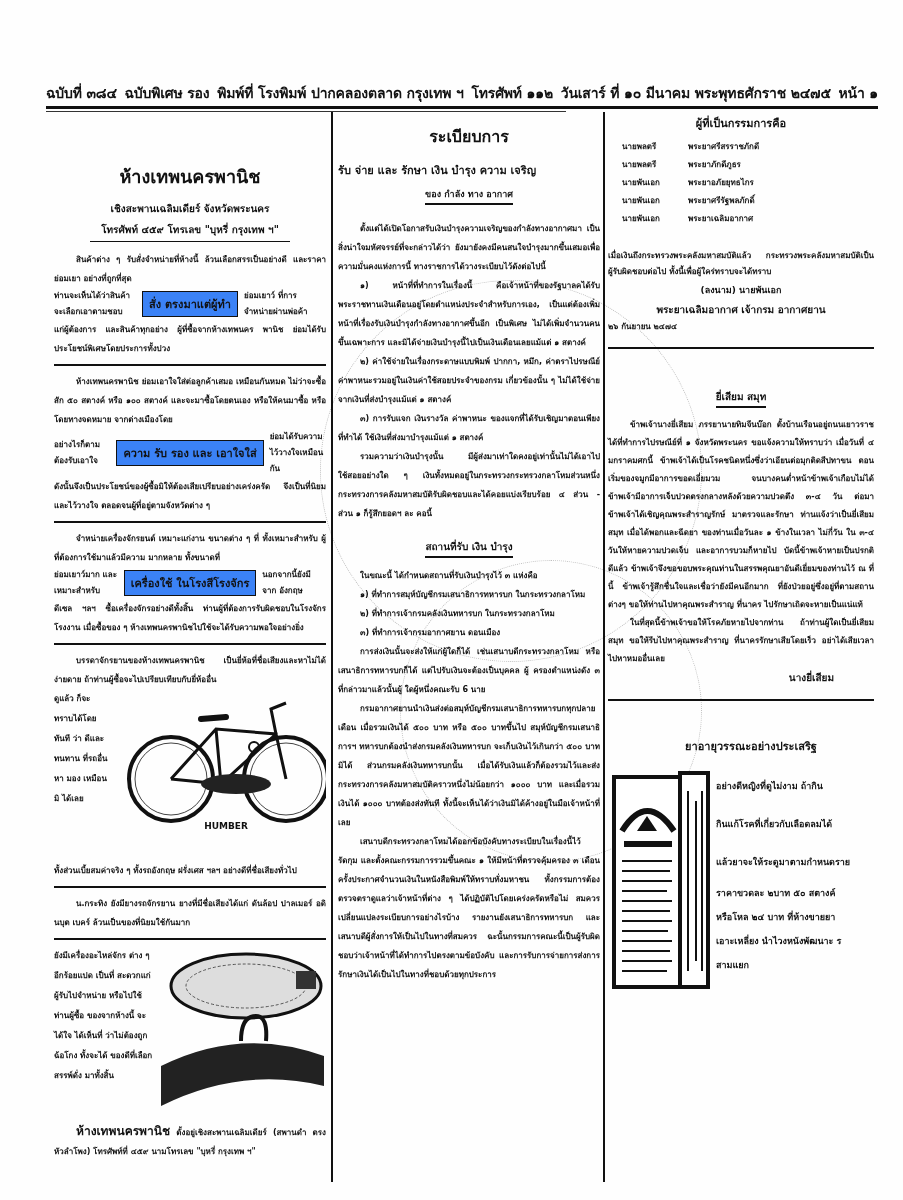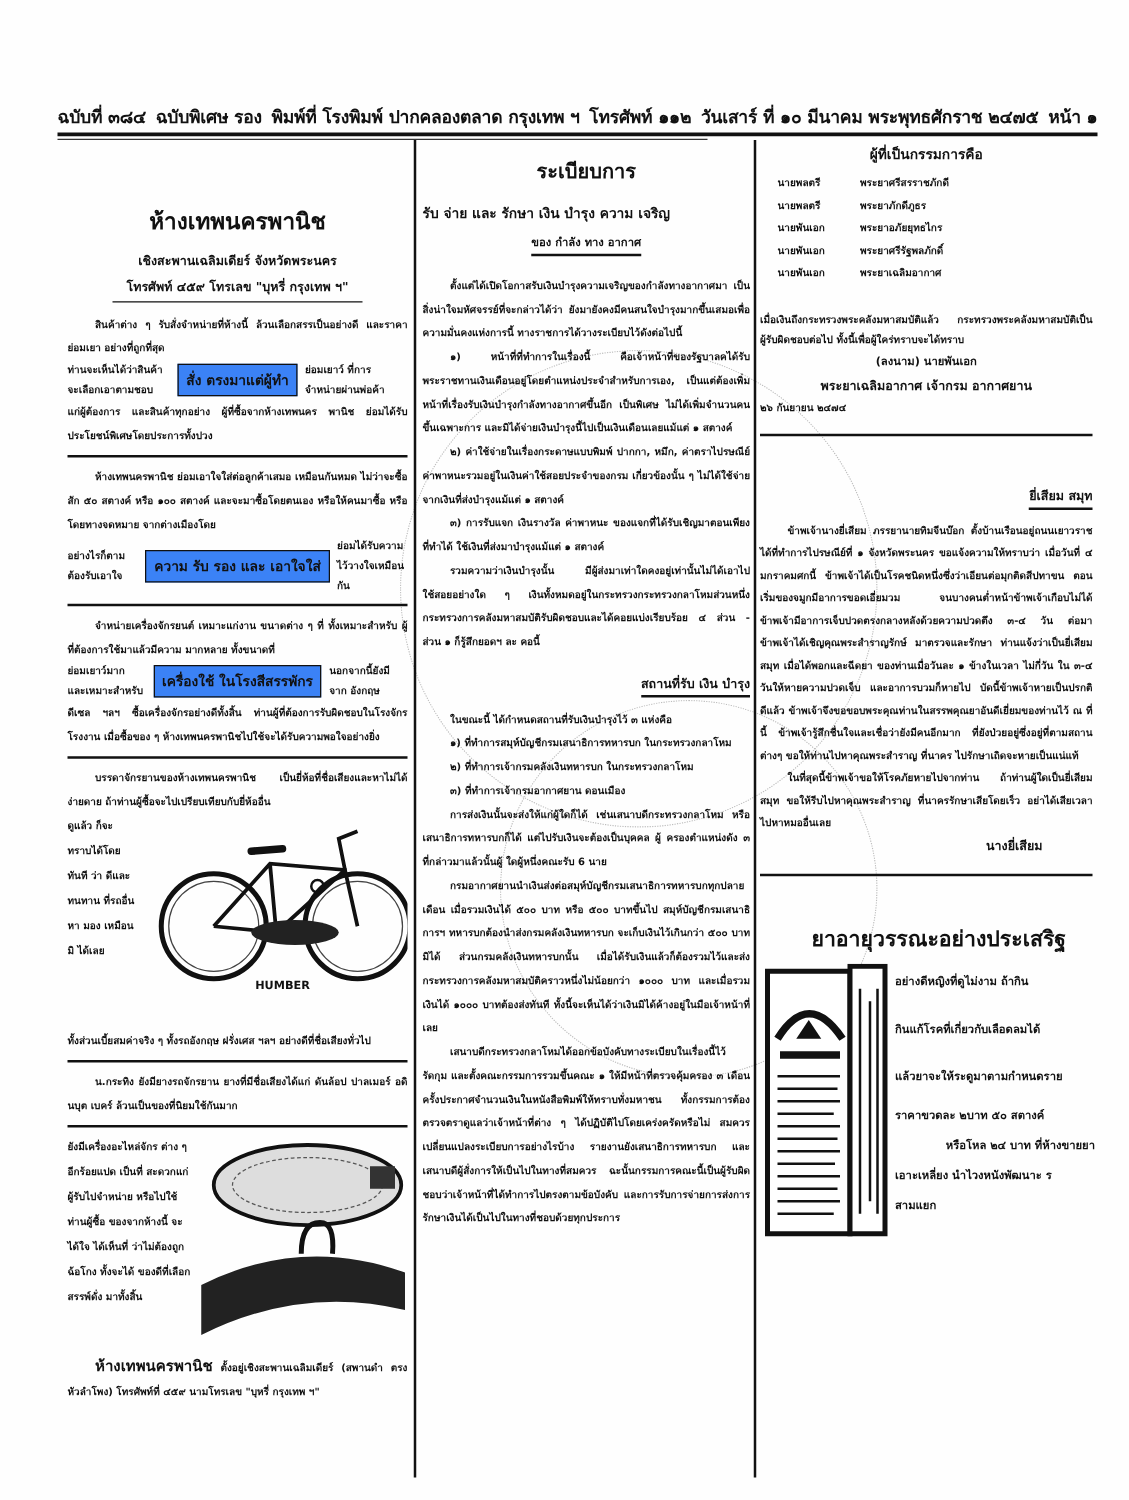--- a/index.html
+++ b/index.html
@@ -19,35 +19,35 @@
   .ind{text-indent:22px;}
   .h1{font-size:18px;font-weight:bold;text-align:center;margin:52px 0 10px;}
   .h2{font-size:10px;font-weight:bold;text-align:center;margin:6px 0;}
   .under{display:inline-block;border-bottom:2px solid #111;padding-bottom:2px;}
   .boxed{display:inline-block;border:1.5px solid #111;padding:3px 6px;font-size:11px;font-weight:bold;background:#3b82f6;}
   .row-box{display:flex;align-items:center;gap:6px;}
   .row-box .side{flex:1;font-size:8px;font-weight:bold;line-height:16px;}
   .c2title{font-size:16px;font-weight:bold;text-align:center;margin:14px 0 12px;}
   .c2sub{font-size:11px;font-weight:bold;text-align:left;margin:8px 0;}
   .c2sub2{font-size:9px;font-weight:bold;text-align:center;margin:6px 0 14px;}
-  .center-sec{font-size:10px;font-weight:bold;text-align:right;margin:16px 0 8px;}
+  .center-sec{font-size:10px;font-weight:bold;text-align:center;margin:16px 0 8px;}
   .officers{font-size:8px;font-weight:bold;}
   .officers .hdr{text-align:center;font-size:11px;margin:4px 0 6px;}
   .officers .r{display:flex;line-height:18px;padding-left:14px;}
   .officers .r .rank{width:66px;}
   .sig{text-align:center;font-size:9px;font-weight:bold;line-height:20px;}
   .date{font-size:8px;font-weight:bold;margin-right:10px;}
   .bike{position:relative;height:172px;}
   .bike .left-txt{position:absolute;left:0;top:0;width:56px;font-size:8px;font-weight:bold;line-height:20px;}
   .bike svg{position:absolute;left:72px;top:0;}
   .parts{position:relative;height:176px;}
   .parts .left-txt{position:absolute;left:0;top:0;width:100px;font-size:8px;font-weight:bold;line-height:20px;}
   .parts svg{position:absolute;left:102px;top:0;}
   .med{position:relative;height:260px;}
-  .med .title{font-size:17px;font-weight:bold;text-align:center;margin:0 0 20px 20px;}
+  .med .title{font-size:11px;font-weight:bold;text-align:center;margin:0 0 20px 20px;}
   .med .box{position:absolute;left:4px;top:34px;}
   .med .txt{position:absolute;left:108px;top:30px;width:160px;font-size:9px;font-weight:bold;line-height:38px;}
   .speckle{position:absolute;border-radius:50%;border:1px dotted rgba(0,0,0,0.25);pointer-events:none;}
 </style>
 </head>
 <body>
 
 <div class="page">
 
   <div class="masthead">
@@ -81,26 +81,27 @@
     </div>
     <div class="t">แก่ผู้ต้องการ และสินค้าทุกอย่าง ผู้ที่ซื้อจากห้างเทพนคร พานิช ย่อมได้รับประโยชน์พิเศษโดยประการทั้งปวง</div>
     <div class="hrule"></div>
 
     <div class="t ind">ห้างเทพนครพานิช ย่อมเอาใจใส่ต่อลูกค้าเสมอ เหมือนกันหมด ไม่ว่าจะซื้อสัก ๕๐ สตางค์ หรือ ๑๐๐ สตางค์ และจะมาซื้อโดยตนเอง หรือให้คนมาซื้อ หรือโดยทางจดหมาย จากต่างเมืองโดย</div>
     <div class="row-box">
       <div class="side">อย่างไรก็ตาม ต้องรับเอาใจ</div>
       <div class="boxed">ความ รับ รอง และ เอาใจใส่</div>
       <div class="side">ย่อมได้รับความ ไว้วางใจเหมือนกัน</div>
     </div>
+    <div class="t">ดังนั้นจึงเป็นประโยชน์ของผู้ซื้อมิให้ต้องเสียเปรียบอย่างเคร่งครัด จึงเป็นที่นิยมและไว้วางใจ ตลอดจนผู้ที่อยู่ตามจังหวัดต่าง ๆ</div>
     <div class="hrule"></div>
 
     <div class="t ind">จำหน่ายเครื่องจักรยนต์ เหมาะแก่งาน ขนาดต่าง ๆ ที่ ทั้งเหมาะสำหรับ ผู้ที่ต้องการใช้มาแล้วมีความ มากหลาย ทั้งขนาดที่</div>
     <div class="row-box">
       <div class="side">ย่อมเยาว์มาก และเหมาะสำหรับ</div>
-      <div class="boxed">เครื่องใช้ ในโรงสีสรรพักร</div>
+      <div class="boxed">เครื่องใช้ ในโรงสีโรงจักร</div>
       <div class="side">นอกจากนี้ยังมี จาก อังกฤษ</div>
     </div>
     <div class="t">ดีเซล ฯลฯ ซื้อเครื่องจักรอย่างดีทั้งสิ้น ท่านผู้ที่ต้องการรับผิดชอบในโรงจักรโรงงาน เมื่อซื้อของ ๆ ห้างเทพนครพานิชไปใช้จะได้รับความพอใจอย่างยิ่ง</div>
     <div class="hrule"></div>
 
     <div class="t ind">บรรดาจักรยานของห้างเทพนครพานิช เป็นยี่ห้อที่ชื่อเสียงและหาไม่ได้ง่ายดาย ถ้าท่านผู้ซื้อจะไปเปรียบเทียบกับยี่ห้ออื่น</div>
     <div class="bike">
       <div class="left-txt">ดูแล้ว ก็จะ ทราบได้โดย ทันที ว่า ดีและ ทนทาน ที่รถอื่นหา มอง เหมือน มิ ได้เลย</div>
       <svg width="200" height="150" viewBox="0 0 200 150">
         <circle cx="45" cy="90" r="42" fill="none" stroke="#111" stroke-width="4"></circle>
@@ -216,20 +217,20 @@
           <line x1="76" y1="20" x2="76" y2="200"></line>
             <line x1="84" y1="30" x2="84" y2="190"></line>
           <line x1="90" y1="20" x2="90" y2="200"></line>
         </g>
       </svg>
       <div class="txt">
         <div>อย่างดีหญิงที่ดูไม่งาม ถ้ากิน</div>
         <div>กินแก้โรคที่เกี่ยวกับเลือดลมได้</div>
         <div>แล้วยาจะให้ระดูมาตามกำหนดราย</div>
         <div style="line-height:24px;">ราคาขวดละ ๒บาท ๕๐ สตางค์</div>
-        <div style="line-height:24px;text-align:right;">หรือโหล ๒๔ บาท ที่ห้างขายยา</div>
+        <div style="line-height:24px;">หรือโหล ๒๔ บาท ที่ห้างขายยา</div>
         <div style="line-height:24px;">เอาะเหลี่ยง นำไวงหนังพัฒนาะ ร</div>
         <div style="line-height:24px;">สามแยก</div>
       </div>
     </div>
   </div>
 
 </div>
 
 </body></html>

